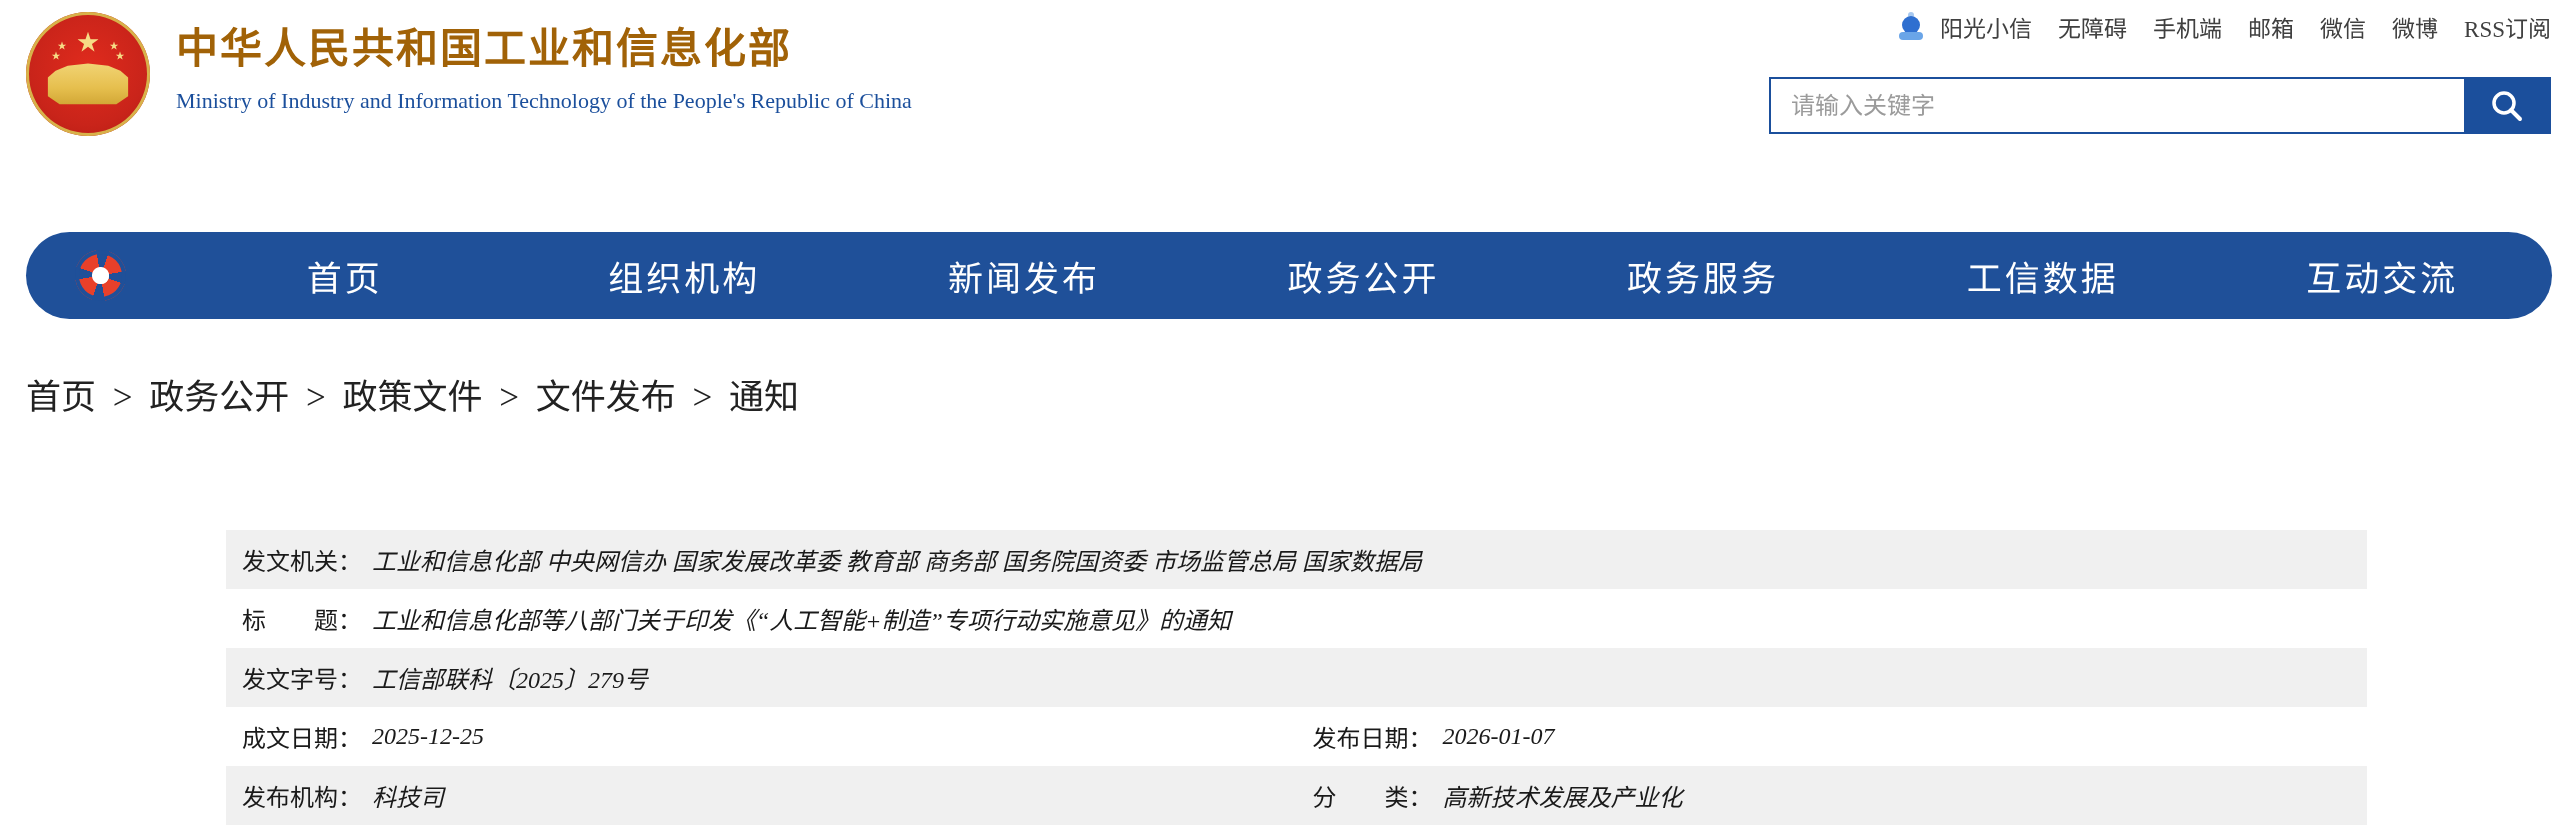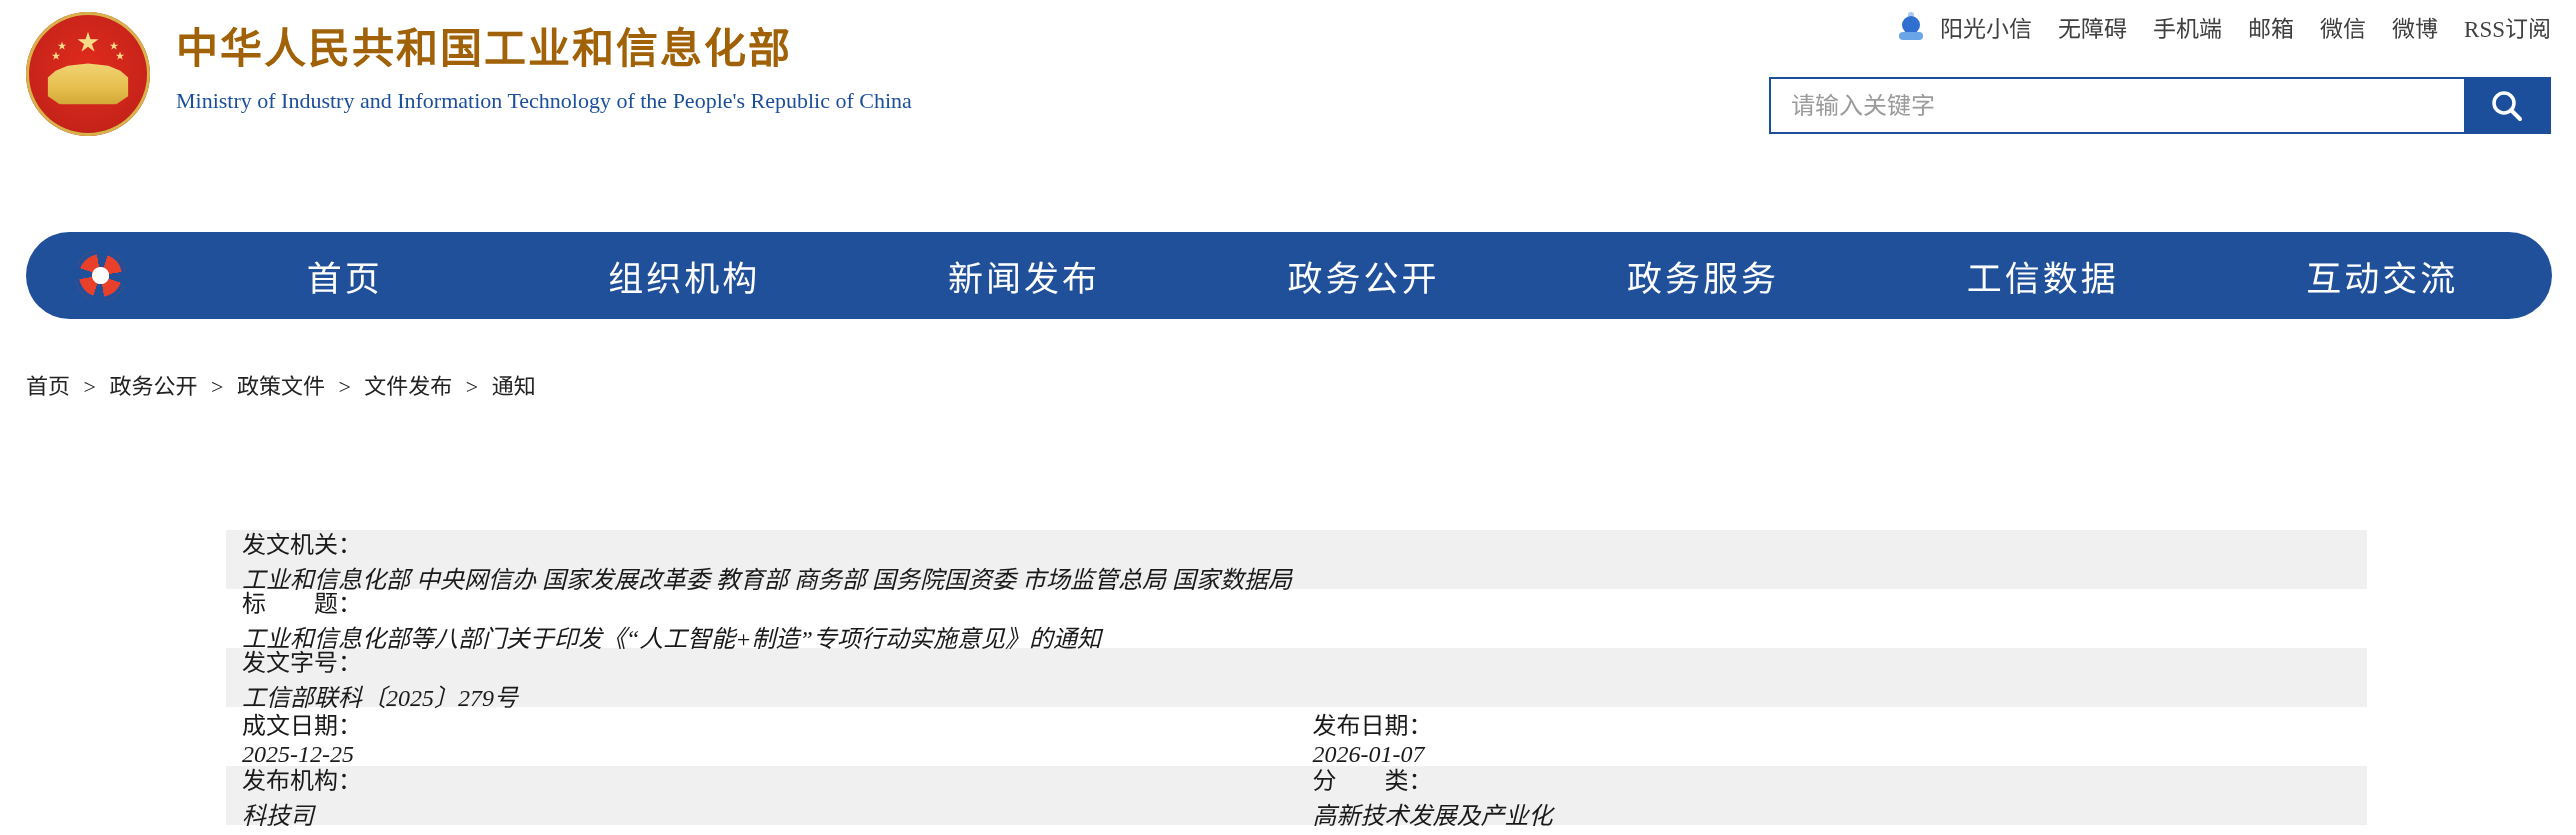--- a/index.html
+++ b/index.html
@@ -224,21 +224,21 @@
     white-space: nowrap;
     cursor: pointer;
   }
 
   
   .breadcrumb {
     position: absolute;
     left: 26px;
     top: 368px;
     font-family: "Liberation Serif", serif;
-    font-size: 22px;
+    font-size: 35px;
     color: #222222;
     white-space: nowrap;
   }
   .breadcrumb a { color: #222222; text-decoration: none; }
   .breadcrumb .sep { margin: 0 8px; }
 
   
   .meta {
     position: absolute;
     left: 226px;
@@ -251,25 +251,24 @@
   .meta-row {
     display: flex;
     align-items: center;
     height: 59px;
     padding: 0 0 0 0;
     box-sizing: border-box;
   }
   .meta-row.shade { background: #f0f0f0; }
   .meta-cell {
     display: flex;
-    align-items: flex-start;
+    align-items: center;
     padding-left: 16px;
     box-sizing: border-box;
     white-space: nowrap;
-    flex-direction: column;
   }
   .meta-cell.half { width: 50%; }
   .meta-cell.full { width: 100%; }
   .meta-label {
     color: #1a1a1a;
     margin-right: 10px;
   }
   .meta-value { color: #1a1a1a; font-style: italic; }
 </style>
 </head>

